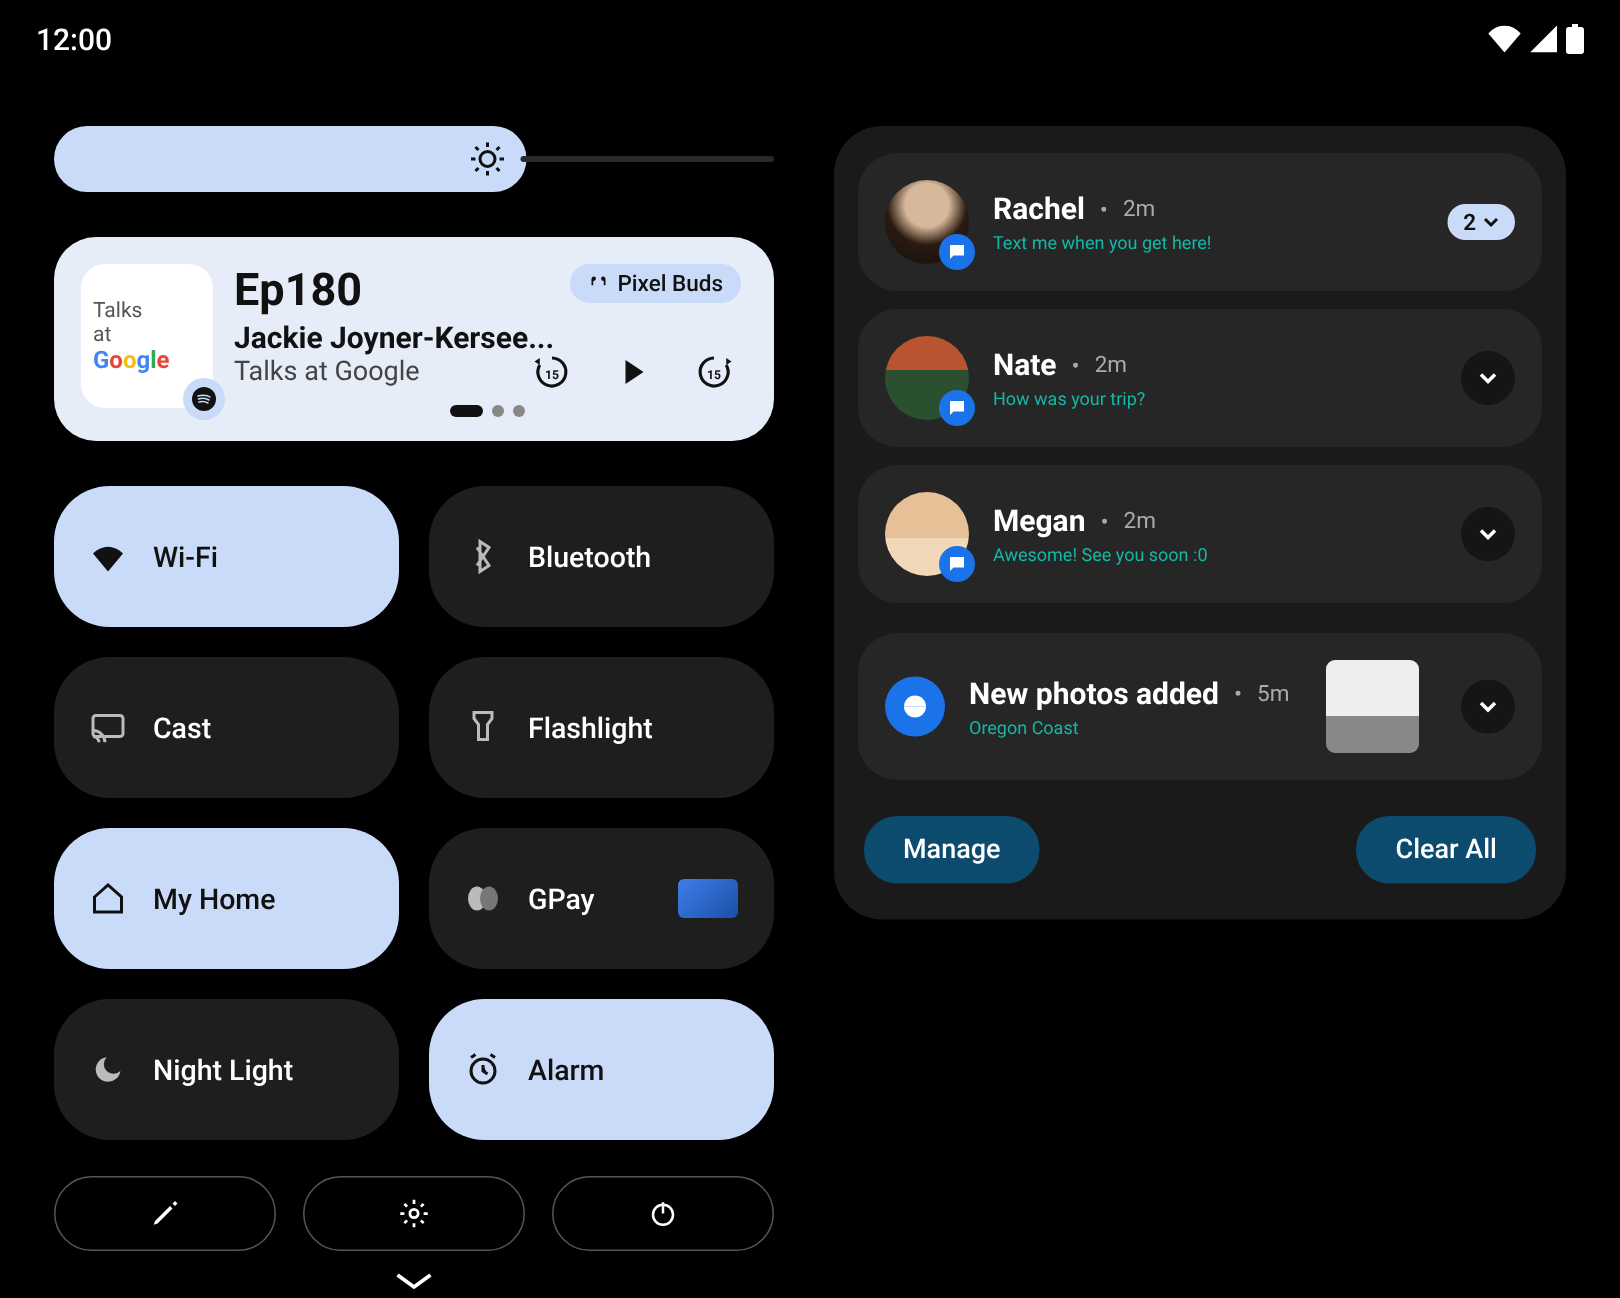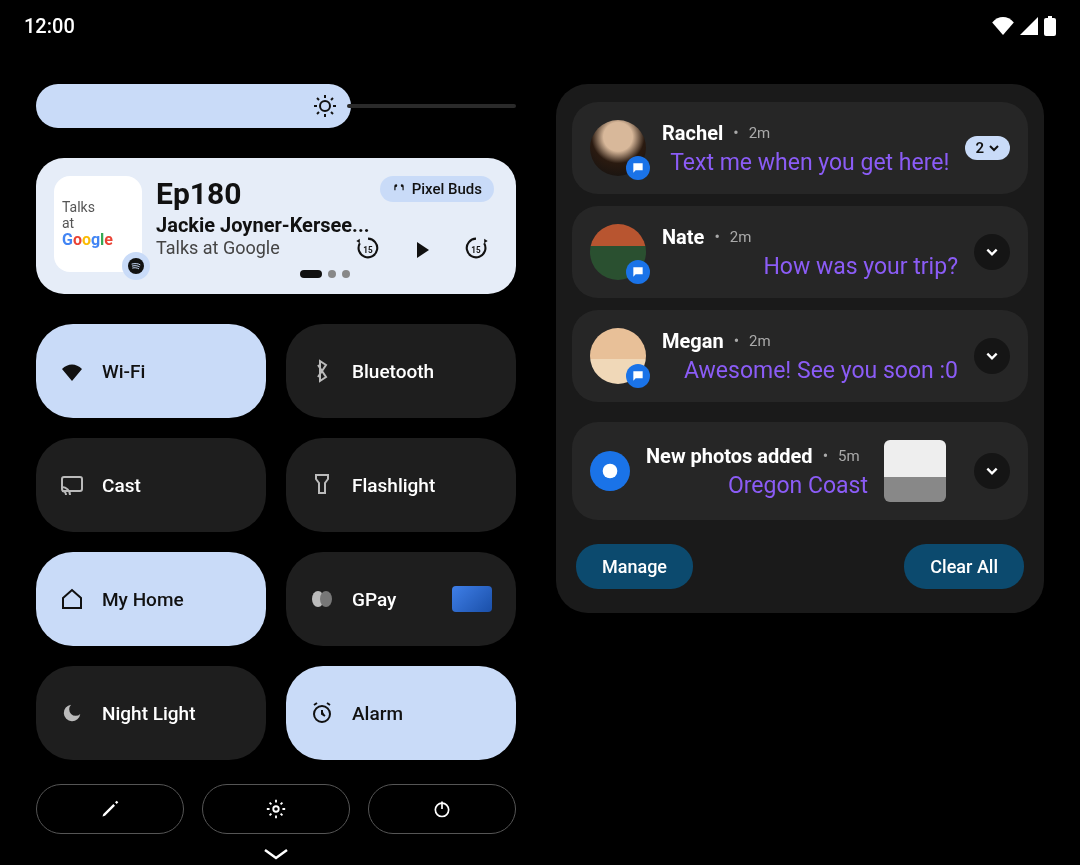--- a/index.html
+++ b/index.html
@@ -49,21 +49,21 @@
   .media-body { flex:1; display:flex; flex-direction:column; }
   .media-top { display:flex; justify-content:space-between; align-items:flex-start; }
   .ep-title { font-size:30px; font-weight:700; }
   .sub-title { font-size:20px; font-weight:700; margin-top:2px; }
   .source { font-size:18px; color:#444; margin-top:0; }
   .device-chip {
     background:#c9dbf8; border-radius:18px; padding:4px 12px; font-size:15px;
     display:flex; align-items:center; gap:6px; color:#111; font-weight:500;
   }
   .media-controls {
-    display:flex; align-items:flex-end; gap:28px; justify-content:flex-end; margin-top:-24px; padding-right:4px;
+    display:flex; align-items:center; gap:28px; justify-content:flex-end; margin-top:-24px; padding-right:4px;
   }
   .dots { display:flex; gap:6px; justify-content:center; margin-top:8px; }
   .dot { width:8px; height:8px; border-radius:4px; background:#888; }
   .dot.pill { width:22px; background:#111; }
 
   
   .qs-grid { display:grid; grid-template-columns:1fr 1fr; gap:20px 20px; }
   .qs-tile {
     height:94px; border-radius:37px; background:#1e1e1e;
     display:flex; align-items:center; gap:18px; padding:0 24px;
@@ -80,38 +80,38 @@
   }
   .chevron-down { display:flex; justify-content:center; margin-top:12px; }
 
   
   .notif-panel {
     background:#1a1a1a; border-radius:32px; padding:18px 16px 24px 16px;
     display:flex; flex-direction:column; gap:12px;
   }
   .notif {
     background:#262626; border-radius:26px; padding:18px 18px;
-    display:flex; align-items:center; gap:16px;text-align:right;
+    display:flex; align-items:center; gap:16px;
   }
   .avatar {
     width:56px; height:56px; border-radius:50%; background:#777; position:relative; flex-shrink:0;
   }
   .avatar.r { background: radial-gradient(circle at 50% 30%, #d8b89a 0 30%, #2a1a10 55%, #111 100%); }
   .avatar.n { background: linear-gradient(#b85530 0 40%, #2a5030 40% 100%); }
   .avatar.m { background: linear-gradient(#e8c098 0 55%, #f0d8b8 55% 100%); }
   .msg-badge {
     position:absolute; right:-4px; bottom:-4px; width:24px; height:24px; border-radius:50%;
     background:#1a73e8; display:flex; align-items:center; justify-content:center;
   }
   .notif-body { flex:1; }
   .notif-title-row { display:flex; align-items:center; gap:10px; }
   .notif-name { font-size:20px; font-weight:700; }
   .notif-time { color:#aaa; font-size:15px; }
   .notif-sep { color:#aaa; }
-  .notif-msg { color:#8b5cf6; font-size:23px; margin-top:4px; }
+  .notif-msg { color:#14b8a6; font-size:12px; margin-top:4px; }
   .count-chip {
     background:#c9dbf8; color:#111; border-radius:14px; padding:3px 10px;
     display:flex; align-items:center; gap:4px; font-weight:600; font-size:15px;
   }
   .expand-btn {
     width:36px; height:36px; border-radius:50%; background:#151515;
     display:flex; align-items:center; justify-content:center; flex-shrink:0;
   }
   .photo-icon {
     width:40px; height:40px; border-radius:50%; background:#1a73e8;

